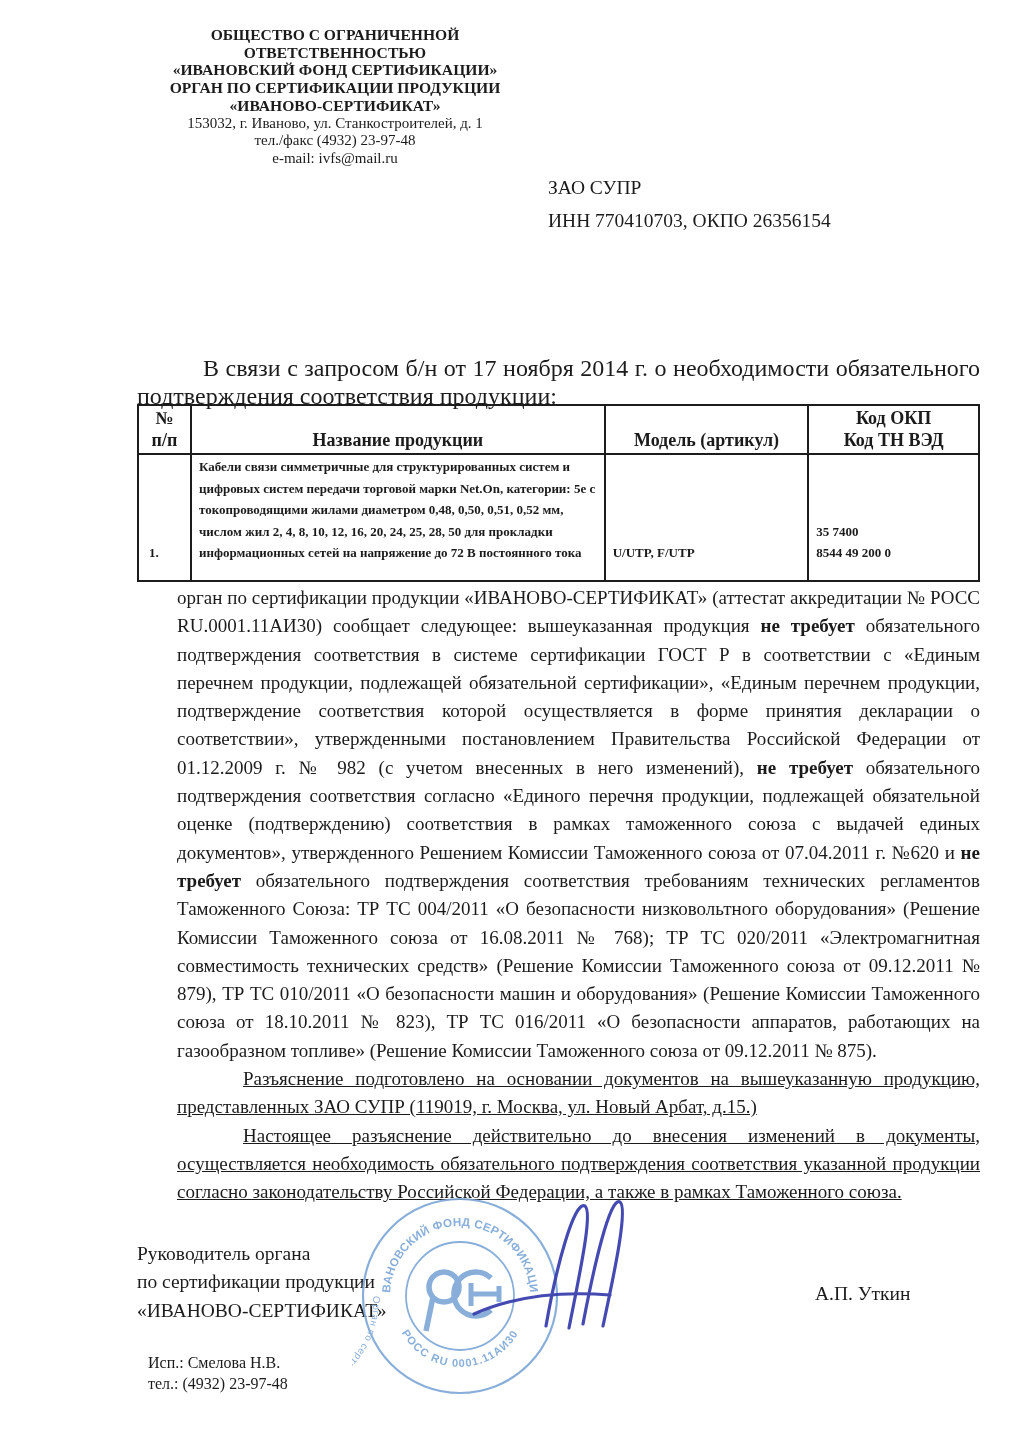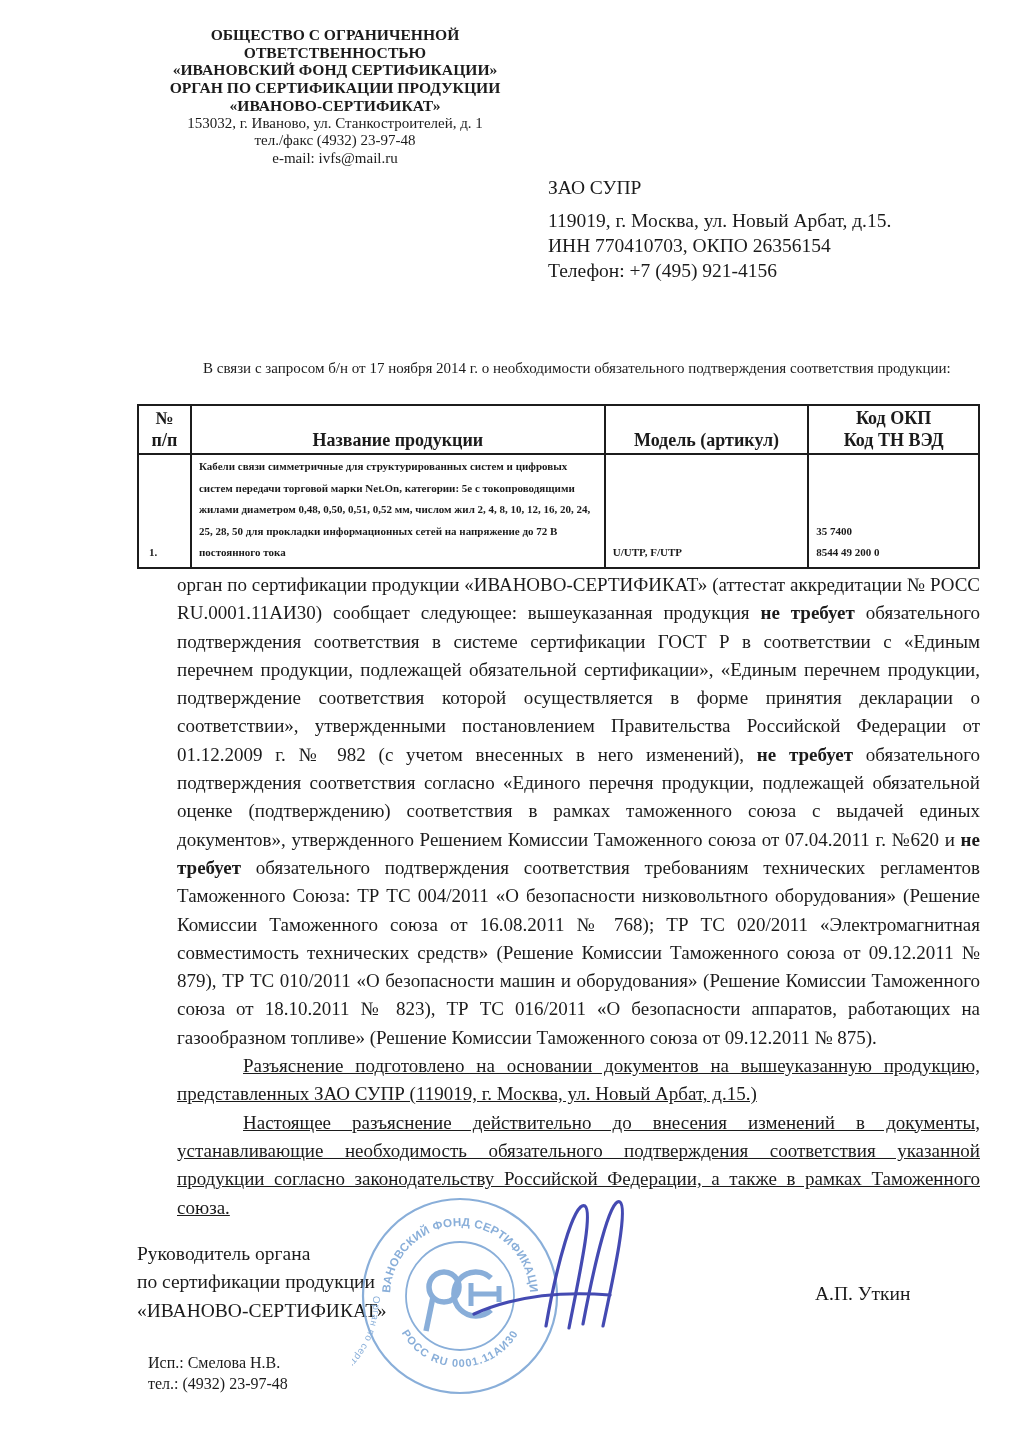--- a/index.html
+++ b/index.html
@@ -12,31 +12,31 @@
   .lh-org{font-weight:700;font-size:15.6px;line-height:17.7px;}
   .lh-contact{font-size:15px;line-height:17.6px;}
 
   
   .recipient{left:548px;top:177px;font-size:19.5px;}
   .r-name{margin-bottom:9px;}
   .r-line{line-height:25.2px;}
 
   
   .ref{left:148px;top:306px;font-size:19px;white-space:pre-wrap;}
-  .intro{left:137px;top:354px;width:843px;font-size:15px;line-height:28.2px;
+  .intro{left:137px;top:354px;width:843px;font-size:24px;line-height:28.2px;
          text-align:justify;text-indent:66px;}
 
   
   .flowA{left:137px;top:404px;width:843px;}
   table.products{width:100%;border-collapse:collapse;table-layout:fixed;}
   .products th,.products td{border:2px solid #1c1c1c;font-weight:700;}
   .products th{font-size:18px;line-height:21.5px;padding:2px 4px;text-align:center;
                vertical-align:bottom;white-space:pre-line;}
   .products th.h-num,.products th.h-code{vertical-align:middle;}
-  .products td{font-size:11px;line-height:21.6px;padding:1px 7px 3px;vertical-align:bottom;}
+  .products td{font-size:13px;line-height:21.6px;padding:1px 7px 16px;vertical-align:bottom;}
   td.c-num{padding-left:10px;}
   td.c-name{vertical-align:top;text-align:left;}
   td.c-code{white-space:pre-line;}
 
   .bodytext{margin-top:2px;font-size:19px;line-height:28.3px;text-align:justify;margin-left:40px;}
   .bodytext p{margin:0;}
   .bodytext p.indent{text-indent:66px;text-decoration:underline;}
   .bodytext b{font-weight:700;}
 
   
@@ -62,23 +62,21 @@
     <div class="lh-org">«ИВАНОВСКИЙ ФОНД СЕРТИФИКАЦИИ»</div>
     <div class="lh-org">ОРГАН ПО СЕРТИФИКАЦИИ ПРОДУКЦИИ</div>
     <div class="lh-org">«ИВАНОВО-СЕРТИФИКАТ»</div>
     <div class="lh-contact">153032, г. Иваново, ул. Станкостроителей, д. 1</div>
     <div class="lh-contact">тел./факс (4932) 23-97-48</div>
     <div class="lh-contact">e-mail: ivfs@mail.ru</div>
   </div>
 
   <div class="abs recipient">
     <div class="r-name">ЗАО СУПР</div>
-    <div class="r-line">119019, г. Москва, ул. Новый Арбат, д.15.</div>
     <div class="r-line">ИНН 770410703, ОКПО 26356154</div>
-    <div class="r-line">Телефон: +7 (495) 921-4156</div>
   </div>
 
 
   <div class="abs intro">В связи с запросом б/н от 17 ноября 2014 г. о необходимости обязательного подтверждения соответствия продукции:</div>
 
   <div class="abs flowA">
     <table class="products">
       <colgroup>
         <col style="width:6.3%">
           <col style="width:49.2%">
@@ -102,21 +100,21 @@
           <td class="c-model">U/UTP, F/UTP</td>
           <td class="c-code">35 7400
 8544 49 200 0</td>
         </tr>
       </tbody>
     </table>
 
     <div class="bodytext">
       <p><span>орган по сертификации продукции «ИВАНОВО-СЕРТИФИКАТ» (аттестат аккредитации № РОСС RU.0001.11АИ30) сообщает следующее: вышеуказанная продукция </span><b>не требует</b><span> обязательного подтверждения соответствия в системе сертификации ГОСТ Р в соответствии с «Единым перечнем продукции, подлежащей обязательной сертификации», «Единым перечнем продукции, подтверждение соответствия которой осуществляется в форме принятия декларации о соответствии», утвержденными постановлением Правительства Российской Федерации от 01.12.2009 г. № 982 (с учетом внесенных в него изменений), </span><b>не требует</b><span> обязательного подтверждения соответствия согласно «Единого перечня продукции, подлежащей обязательной оценке (подтверждению) соответствия в рамках таможенного союза с выдачей единых документов», утвержденного Решением Комиссии Таможенного союза от 07.04.2011 г. №620 и </span><b>не требует</b><span> обязательного подтверждения соответствия требованиям технических регламентов Таможенного Союза: ТР ТС 004/2011 «О безопасности низковольтного оборудования» (Решение Комиссии Таможенного союза от 16.08.2011 № 768); ТР ТС 020/2011 «Электромагнитная совместимость технических средств» (Решение Комиссии Таможенного союза от 09.12.2011 № 879), ТР ТС 010/2011 «О безопасности машин и оборудования» (Решение Комиссии Таможенного союза от 18.10.2011 № 823), ТР ТС 016/2011 «О безопасности аппаратов, работающих на газообразном топливе» (Решение Комиссии Таможенного союза от 09.12.2011 № 875).</span></p>
       <p class="indent">Разъяснение подготовлено на основании документов на вышеуказанную продукцию, представленных ЗАО СУПР (119019, г. Москва, ул. Новый Арбат, д.15.)</p>
-      <p class="indent">Настоящее разъяснение действительно до внесения изменений в документы, устанавливающие необходимость обязательного подтверждения соответствия указанной продукции согласно законодательству Российской Федерации, а также в рамках Таможенного союза.</p>
+      <p class="indent">Настоящее разъяснение действительно до внесения изменений в документы, осуществляется необходимость обязательного подтверждения соответствия указанной продукции согласно законодательству Российской Федерации, а также в рамках Таможенного союза.</p>
     </div>
   </div>
 
   <div class="abs sig-title">
     <div>Руководитель органа</div>
     <div>по сертификации продукции</div>
     <div>«ИВАНОВО-СЕРТИФИКАТ»</div>
   </div>
   <div class="abs sig-name">А.П. Уткин</div>
 

